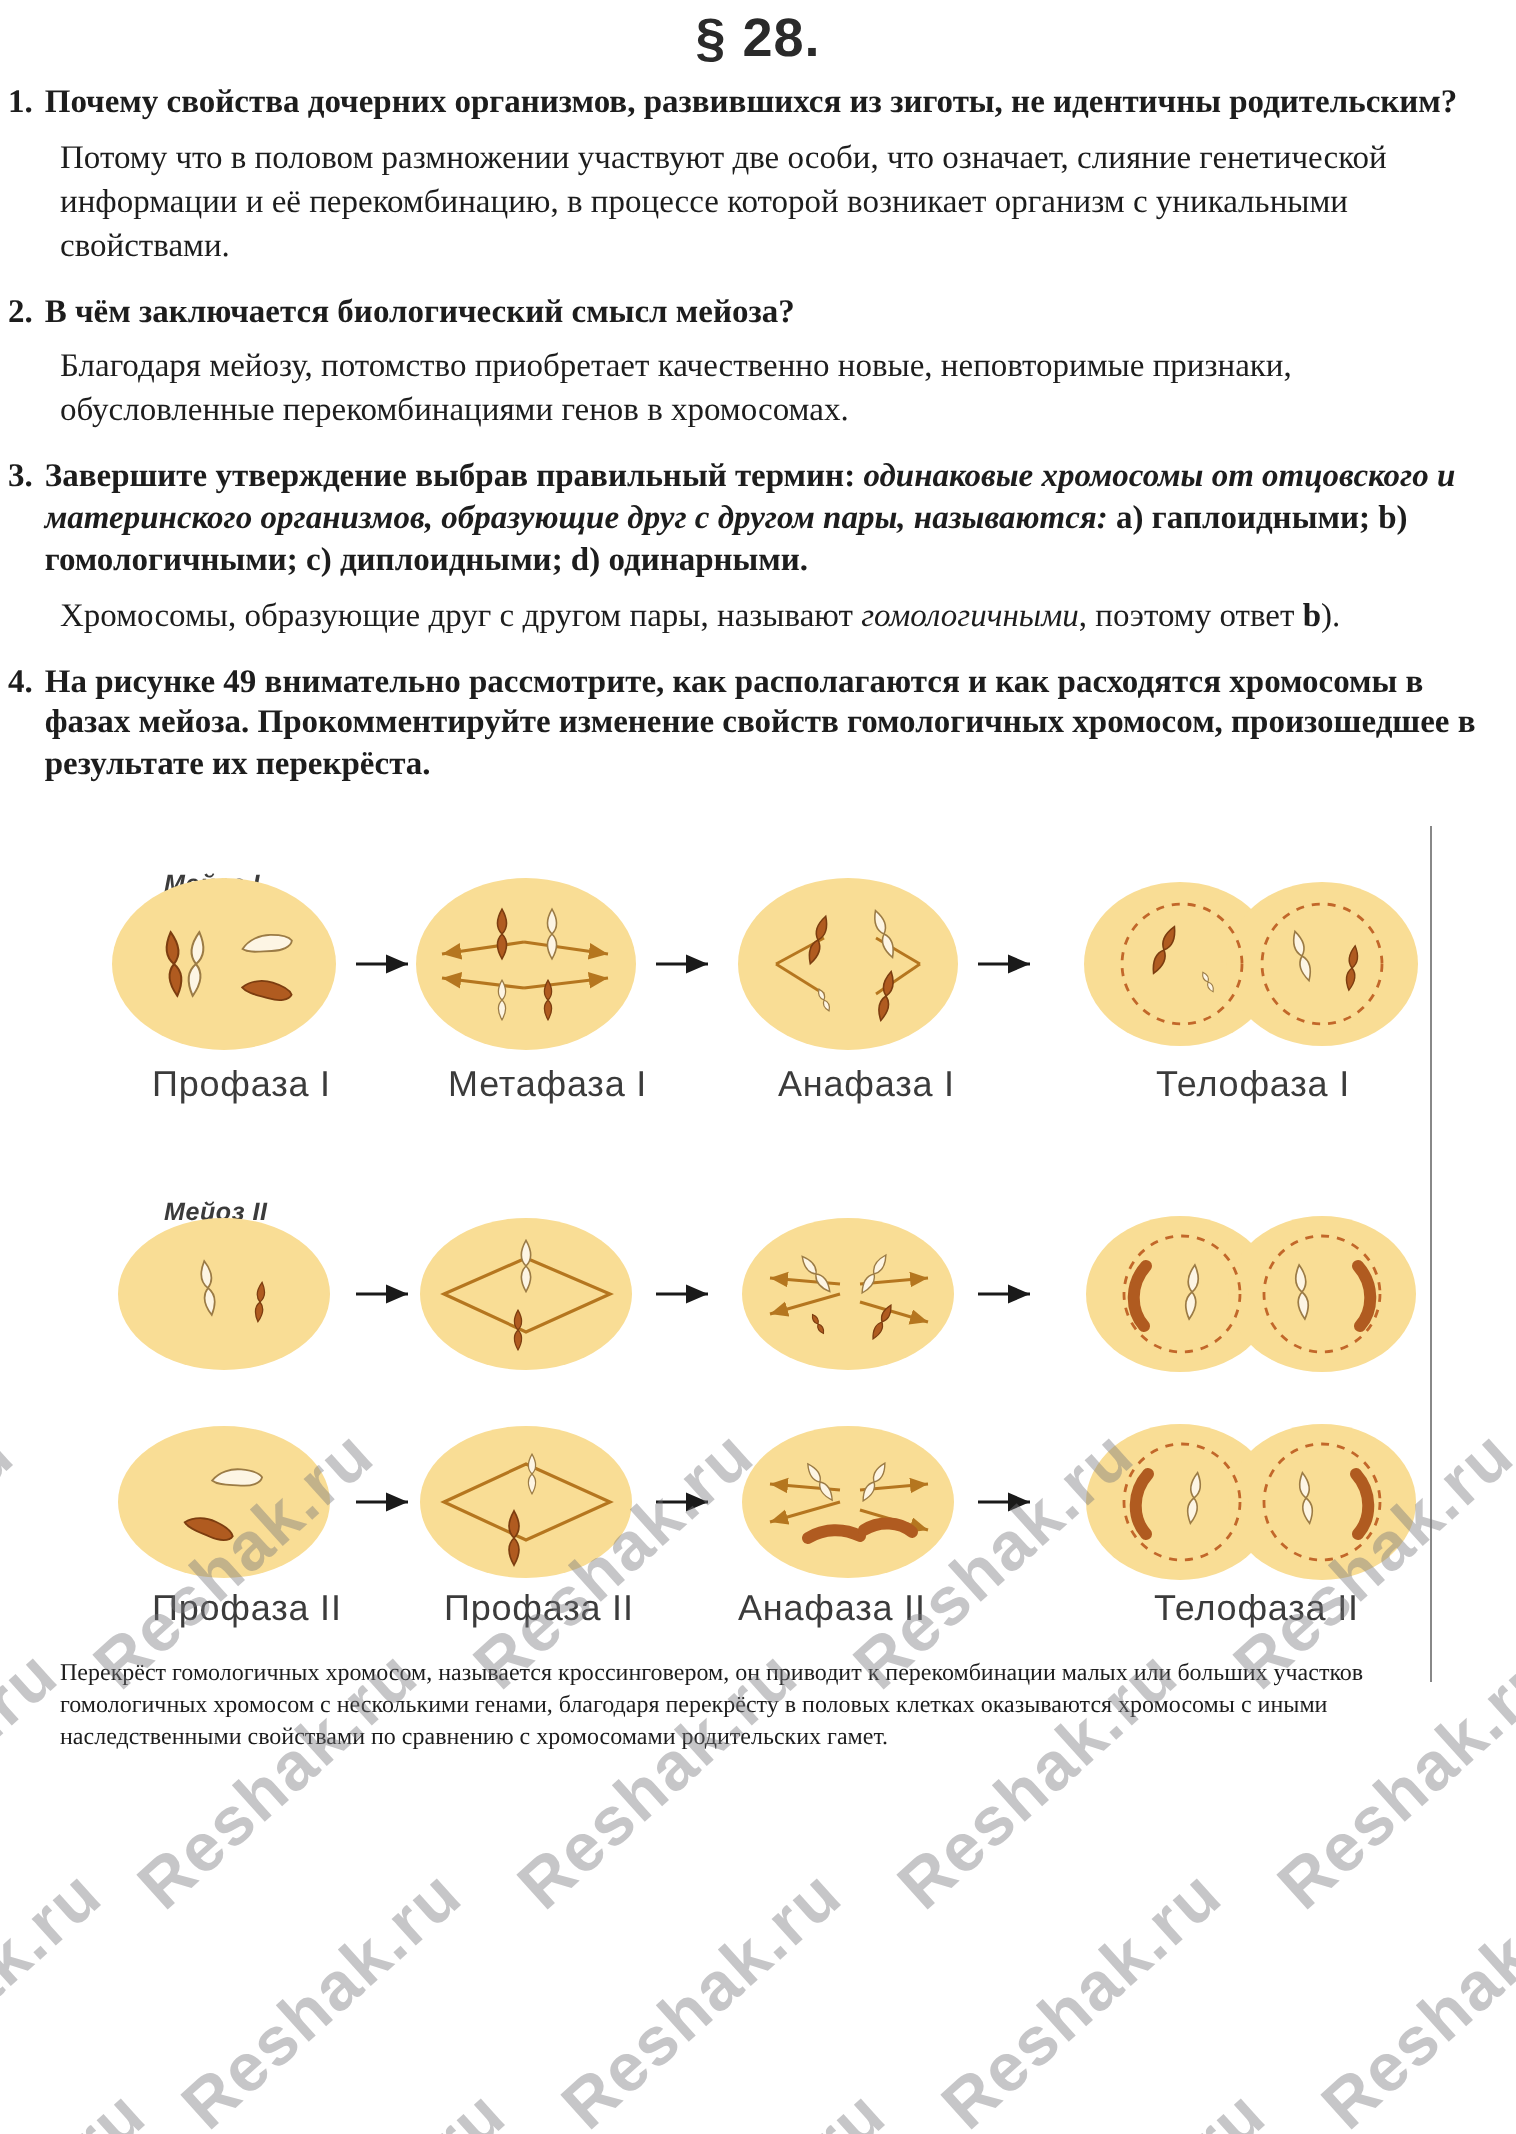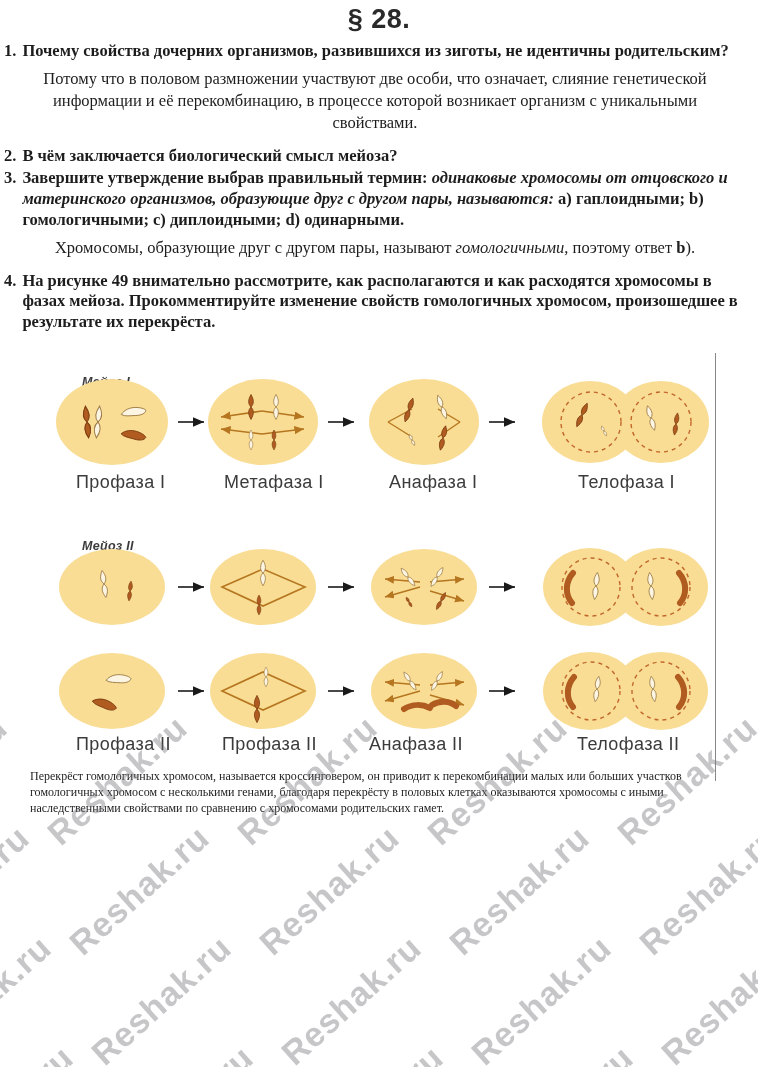--- a/index.html
+++ b/index.html
@@ -34,21 +34,21 @@
     margin:0 0 2px 0;
   }
   .q .num{flex:0 0 auto;padding-right:6px;}
   .q .qtext{flex:1 1 auto;}
   .q i{font-style:italic;}
   .a{
     font-size:16.5px;
     line-height:1.33;
     margin:6px 0 12px 26px;
     padding-right:24px;
-    text-align:center;
+    text-align:left;
   }
   .a i{font-style:italic;}
   .a b{font-weight:bold;}
 
   
   .figure{
     position:relative;
     width:758px;
     height:430px;
     margin-top:6px;
@@ -116,20 +116,21 @@
     <div class="q">
       <span class="num">1.</span>
       <span class="qtext">Почему свойства дочерних организмов, развившихся из зиготы, не идентичны родительским?</span>
     </div>
     <div class="a">Потому что в половом размножении участвуют две особи, что означает, слияние генетической информации и её перекомбинацию, в процессе которой возникает организм с уникальными свойствами.</div>
 
     <div class="q">
       <span class="num">2.</span>
       <span class="qtext">В чём заключается биологический смысл мейоза?</span>
     </div>
+    <div class="a">Благодаря мейозу, потомство приобретает качественно новые, неповторимые признаки, обусловленные перекомбинациями генов в хромосомах.</div>
 
     <div class="q">
       <span class="num">3.</span>
       <span class="qtext"><span>Завершите утверждение выбрав правильный термин: </span><i>одинаковые хромосомы от отцовского и материнского организмов, образующие друг с другом пары, называются:</i><span> a) гаплоидными; b) гомологичными; c) диплоидными; d) одинарными.</span></span>
     </div>
     <div class="a"><span>Хромосомы, образующие друг с другом пары, называют </span><i>гомологичными</i><span>, поэтому ответ </span><b>b</b><span>).</span></div>
 
     <div class="q">
       <span class="num">4.</span>
       <span class="qtext">На рисунке 49 внимательно рассмотрите, как располагаются и как расходятся хромосомы в фазах мейоза. Прокомментируйте изменение свойств гомологичных хромосом, произошедшее в результате их перекрёста.</span>

